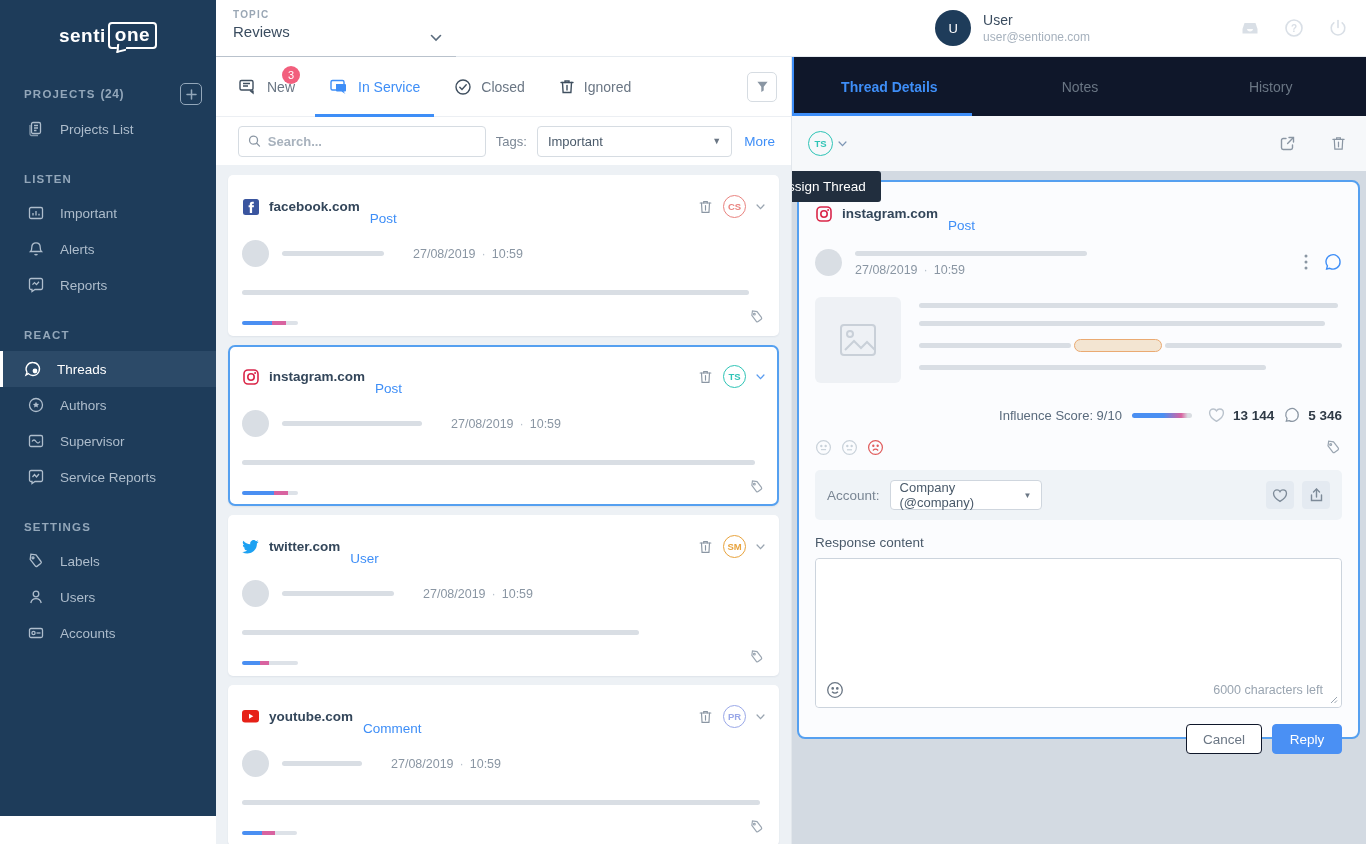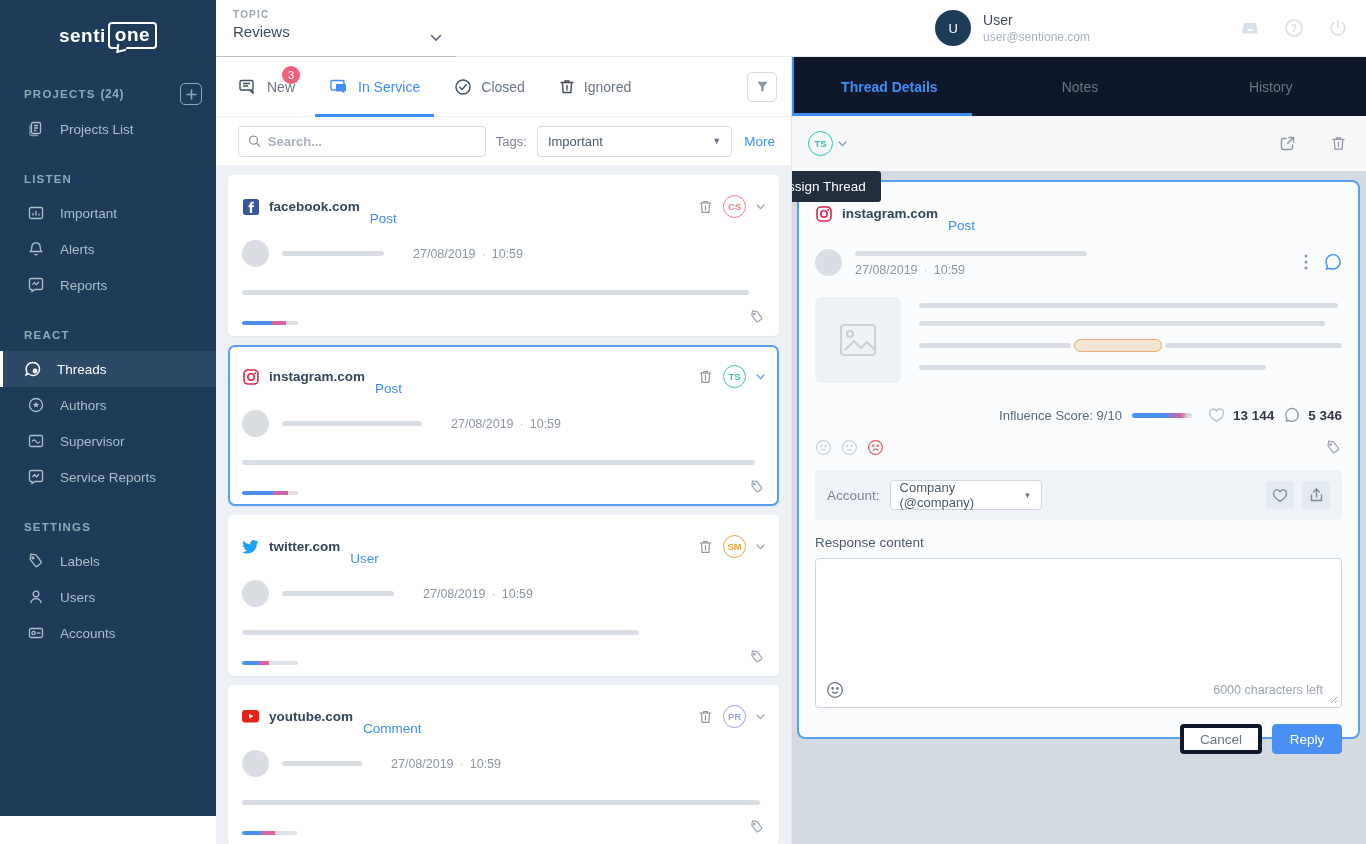--- a/index.html
+++ b/index.html
@@ -146,21 +146,21 @@
   .response-label { font-size:13.5px; color:#4a5a6a; margin:15px 0 8px; }
   .response-box { position:relative; height:150px; border:1px solid #ccd4dd; border-radius:4px; background:#fff; }
   .response-box textarea { width:100%; height:100%; border:none; outline:none; resize:none; border-radius:4px;
     padding:10px 12px; font-family:"Liberation Sans", sans-serif; font-size:13px; }
   .resp-smiley { position:absolute; left:10px; bottom:8px; color:#6a7684; display:flex; cursor:pointer; }
   .chars-left { position:absolute; right:18px; bottom:10px; font-size:12.5px; color:#9aa5b1; }
   .resize-grip { position:absolute; right:3px; bottom:3px; color:#9aa5b1; display:flex; }
   .dbuttons { display:flex; justify-content:flex-end; gap:10px; margin-top:16px; }
   .btn { height:30px; min-width:70px; padding:0 16px; border-radius:4px; font-size:13.5px; display:flex;
     align-items:center; justify-content:center; cursor:pointer; font-family:"Liberation Sans", sans-serif; }
-  .btn.ghost { background:#fff; border:4px solid #0f172a; color:#6a7684; }
+  .btn.ghost { background:#fff; border:1px solid #0f172a; color:#6a7684; }
   .btn.primary { background:#4a90f4; border:1px solid #4a90f4; color:#fff; }
 </style>
 </head>
 <body>
 
 <div class="app">
 
   <div class="sidebar">
     <div class="logo">
       <span class="senti">senti</span>

